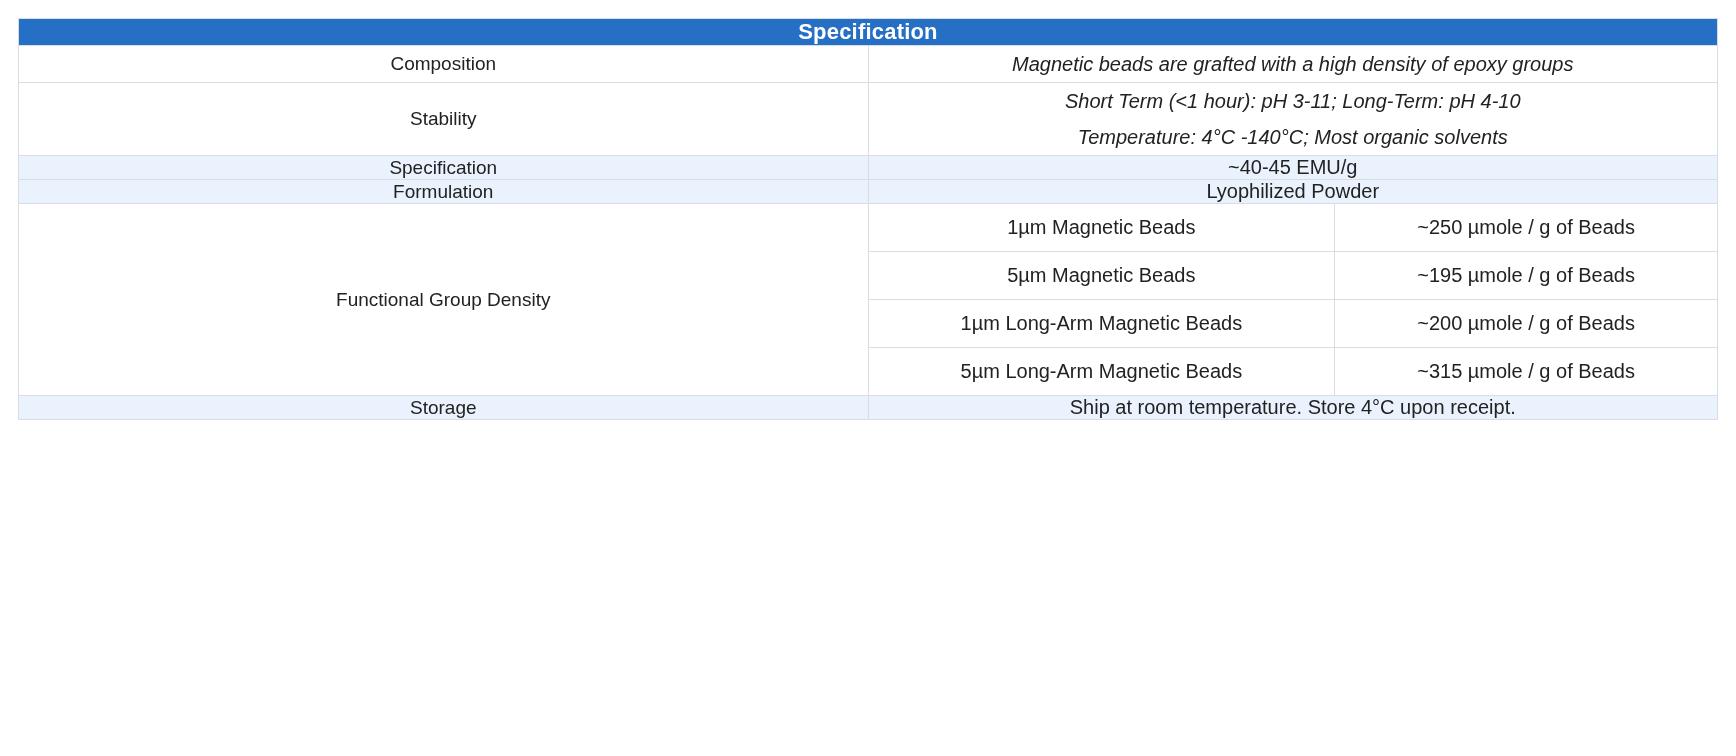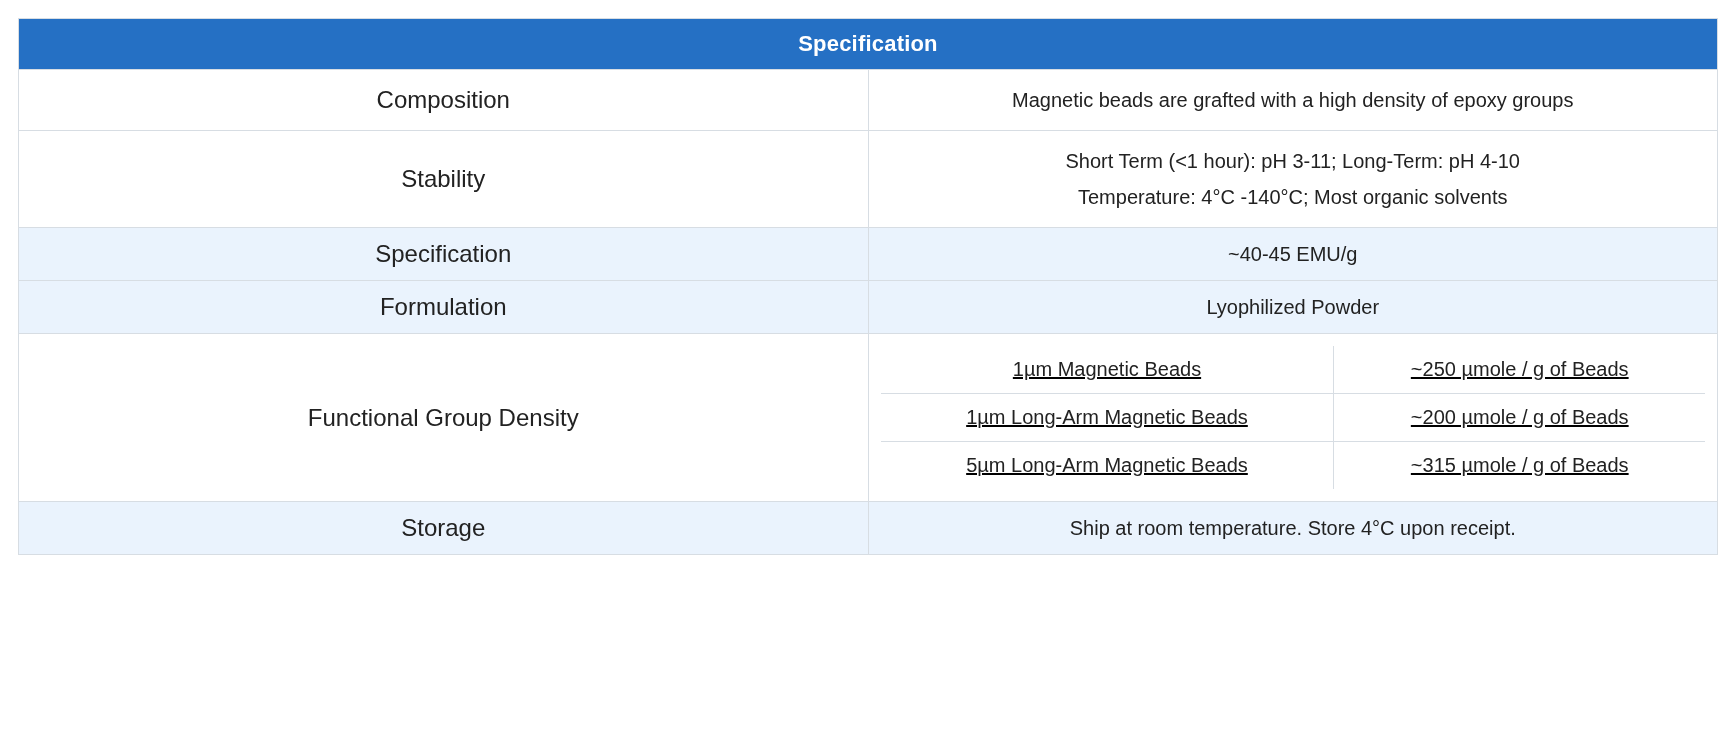--- a/index.html
+++ b/index.html
@@ -17,35 +17,35 @@
     padding: 18px 18px 18px 18px;
   }
   table.spec {
     width: 1700px;
     border-collapse: collapse;
     table-layout: fixed;
     border: 1px solid #d7dde3;
   }
   table.spec td, table.spec th {
     border: 1px solid #d7dde3;
-    padding: 12px;
+    padding: 0;
   }
   .header-cell {
     background: #2570c4;
     color: #ffffff;
     font-size: 22px;
     font-weight: bold;
     text-align: center;
     padding: 13px 0 14px 0;
     letter-spacing: 0.2px;
   }
   .label-cell {
     width: 505px;
     text-align: center;
-    font-size: 24px;
+    font-size: 19px;
     color: #222;
     padding: 12px 10px;
     vertical-align: middle;
   }
   .value-cell {
     text-align: center;
     font-size: 20px;
     color: #222;
     padding: 12px 10px;
     vertical-align: middle;
@@ -56,31 +56,31 @@
     background: #eaf3fd;
   }
   .row-plain .label-cell,
   .row-plain .value-cell {
     background: #ffffff;
   }
   .line {
     display: block;
     padding: 5px 0;
     line-height: 1.3;
+    font-style: italic;
   }
   sup {
     font-size: 0.68em;
     vertical-align: super;
     line-height: 0;
   }
   table.inner {
     width: 100%;
     border-collapse: collapse;
     table-layout: fixed;
-    text-decoration: underline;
   }
   table.inner td {
     border: 1px solid #d7dde3;
     font-size: 20px;
     color: #222;
     text-align: center;
     padding: 12px 8px;
     background: #ffffff;
   }
   table.inner tr td:first-child { border-left: none; }
@@ -130,20 +130,24 @@
       <tr class="row-plain">
         <td class="label-cell">Functional Group Density</td>
         <td class="nested-host">
           <table class="inner">
             <tbody>
               <tr>
                 <td class="fgd-name">1µm Magnetic Beads</td>
                 <td>~250 µmole / g of Beads</td>
               </tr>
               <tr>
+                <td class="fgd-name">5µm Magnetic Beads</td>
+                <td>~195 µmole / g of Beads</td>
+              </tr>
+              <tr>
                 <td class="fgd-name">1µm Long-Arm Magnetic Beads</td>
                 <td>~200 µmole / g of Beads</td>
               </tr>
               <tr>
                 <td class="fgd-name">5µm Long-Arm Magnetic Beads</td>
                 <td>~315 µmole / g of Beads</td>
               </tr>
             </tbody>
           </table>
         </td>

